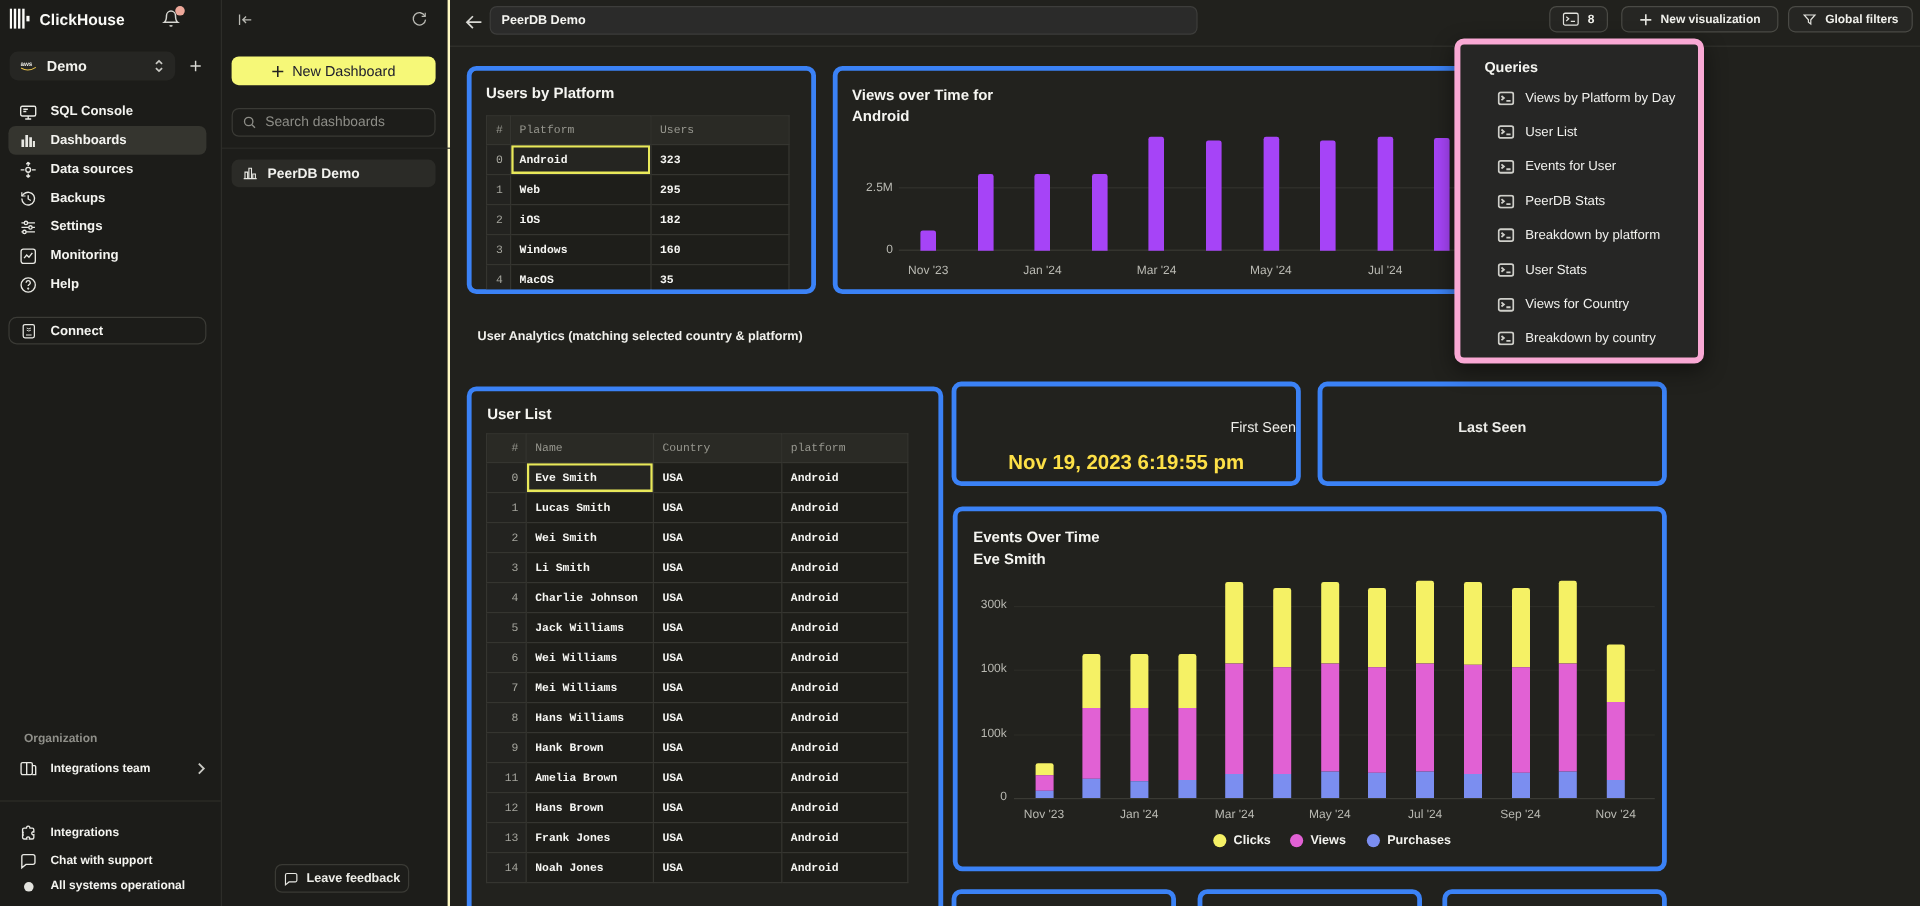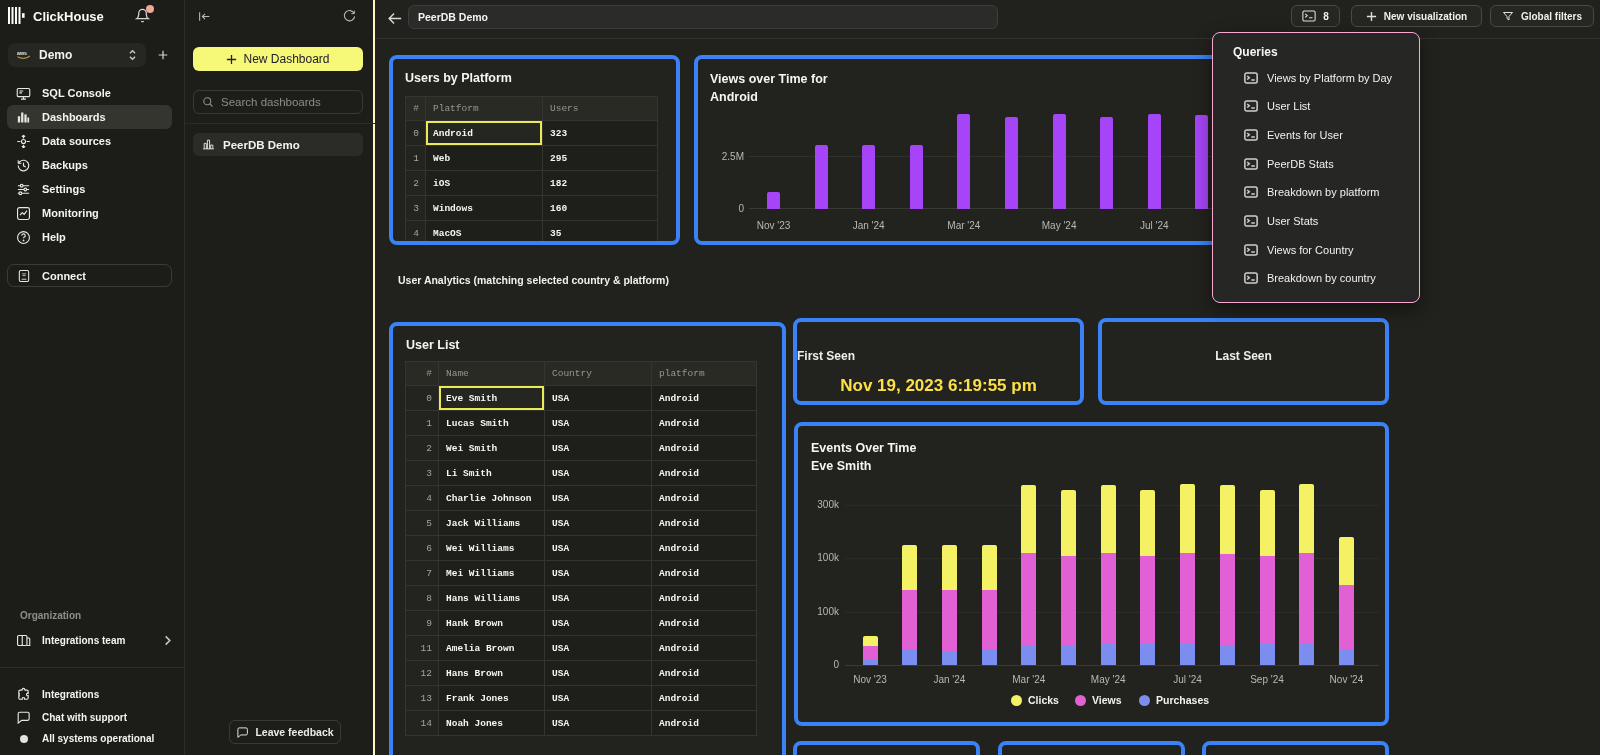--- a/index.html
+++ b/index.html
@@ -33,21 +33,21 @@
 
 .card { position:absolute; background:#22221e; border:4px solid #3b82f6; border-radius:8px; }
 .ctitle { color:#f5f5f1; font-size:12.5px; font-weight:bold; }
 
 .dtable { position:absolute; border-collapse:collapse; table-layout:fixed; font-family:"Liberation Mono", monospace; font-size:9.5px; }
 .dtable td { border:1px solid #353530; padding:0 7px; height:25px; color:#f6f6f3; font-weight:bold; background:#1e1e1a; white-space:nowrap; overflow:hidden; }
 .dtable tr.h td { color:#97978f; font-weight:normal; background:#2a2a25; height:24px; }
 .dtable td.idx { color:#a5a59d; font-weight:normal; text-align:right; background:#232320; padding:0 6px; }
 .dtable td.sel { box-shadow:inset 0 0 0 2px #e9e95a; background:#252521; }
 
-.qpop { position:absolute; left:1212px; top:32px; width:208px; height:271px; background:#262625; border:1px solid #f9a8d4; border-radius:8px; box-shadow:0 6px 18px rgba(0,0,0,0.45); }
+.qpop { position:absolute; left:1212px; top:32px; width:208px; height:271px; background:#262625; border:5px solid #f9a8d4; border-radius:8px; box-shadow:0 6px 18px rgba(0,0,0,0.45); }
 .qtitle { position:absolute; left:20px; top:12px; color:#f5f5f1; font-size:12px; font-weight:bold; }
 .qitem { position:absolute; left:31px; display:flex; align-items:center; gap:9px; color:#f1f1ee; font-size:11px; }
 </style>
 </head>
 <body>
 <div class="app">
   <aside class="sidebar" id="sidebar">
     <svg class="abs" style="left:8px;top:7px" width="17" height="17" viewBox="0 0 17 17">
       <g fill="#fbfbf8">
           <rect x="0" y="0" width="2" height="17"></rect>
@@ -355,21 +355,21 @@
               <td>Noah Jones</td>
               <td>USA</td>
               <td>Android</td>
             </tr>
 
       </tbody>
         </table>
     </div>
 
     <div class="card" style="left:418px;top:318px;width:291px;height:87px">
-      <div style="position:absolute;width:100%;top:27px;text-align:left;color:#edede9;font-size:12px;font-weight:bold">First Seen</div>
+      <div style="position:absolute;width:100%;top:27px;text-align:right;color:#edede9;font-size:12px;font-weight:normal">First Seen</div>
       <div style="position:absolute;width:100%;top:54px;text-align:center;color:#fde047;font-size:17px;font-weight:bold">Nov 19, 2023 6:19:55 pm</div>
     </div>
     <div class="card" style="left:723px;top:318px;width:291px;height:87px">
       <div style="position:absolute;width:100%;top:27px;text-align:center;color:#edede9;font-size:12px;font-weight:bold">Last Seen</div>
     </div>
 
     <div class="card" style="left:419px;top:422px;width:595px;height:304px;overflow:hidden" id="cardD">
       <div class="ctitle" style="position:absolute;left:13px;top:13px;line-height:18px">Events Over Time<br>Eve Smith</div>
       <div style="position:absolute;left:47px;top:185.7px;width:534px;height:1px;background:#2c2c27"></div>
       <div style="position:absolute;left:8px;top:179.7px;width:33px;text-align:right;color:#b9b9b2;font-size:10px">100k</div>

